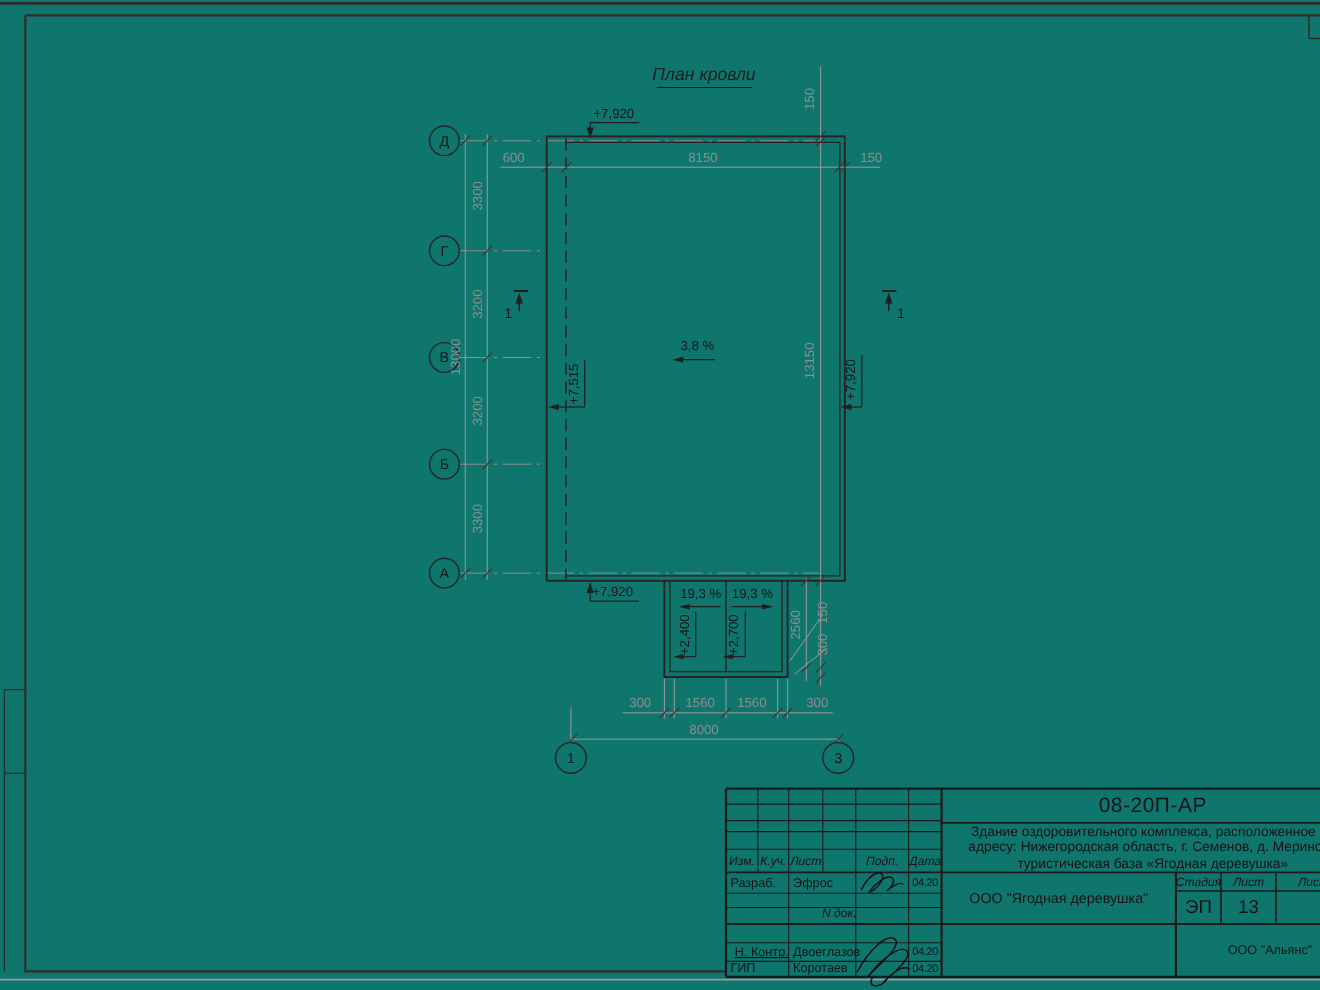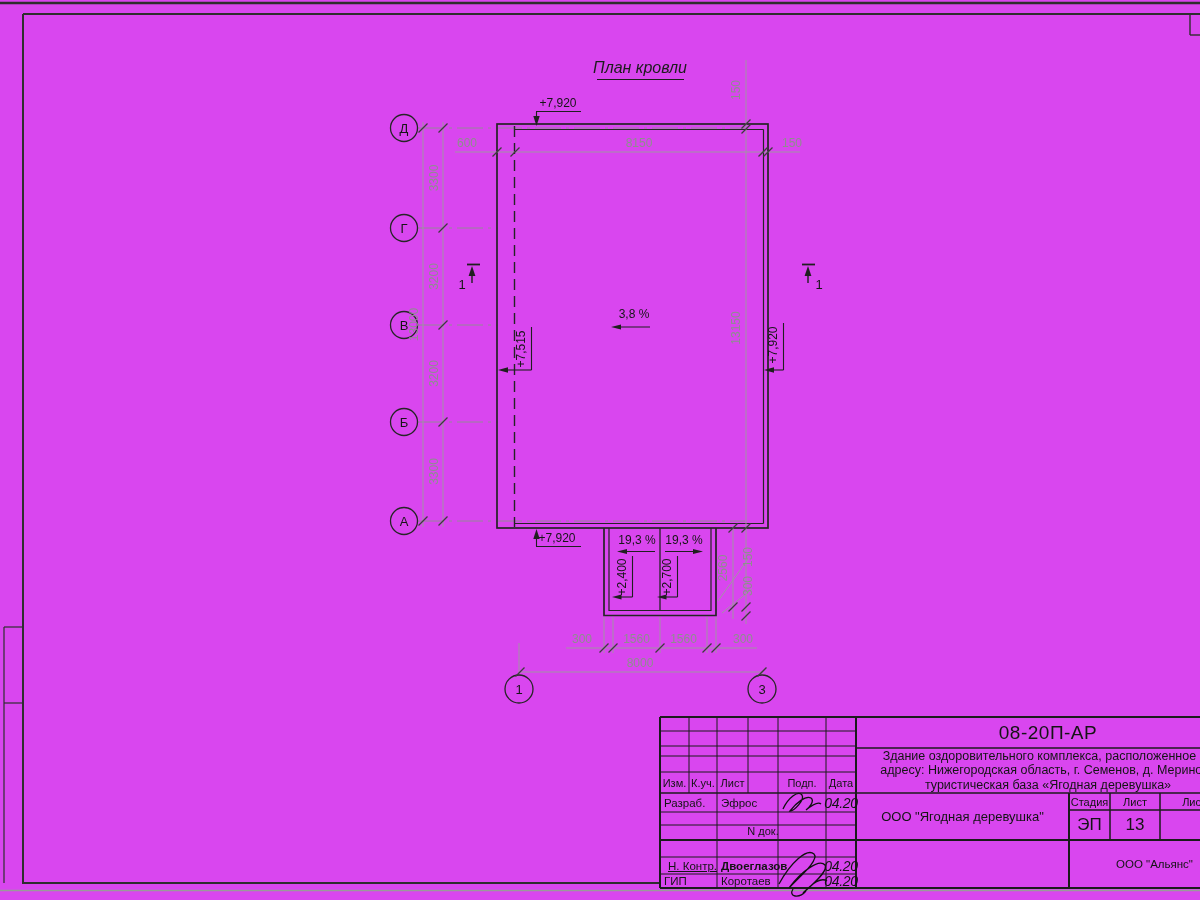--- a/index.html
+++ b/index.html
@@ -1,31 +1,31 @@
 <!DOCTYPE html>
 <html><head>
 <meta charset="utf-8">
 <style>
   html,body{margin:0;padding:0;background:#fff;}
-  .sheet{position:relative;width:1200px;height:900px;background:#d946ef;overflow:hidden;
+  .sheet{position:relative;width:1200px;height:900px;background:#0f766e;overflow:hidden;
          font-family:"Liberation Sans",sans-serif;}
   svg{position:absolute;left:0;top:0;}
   svg text{font-family:"Liberation Sans",sans-serif;}
   .dimtxt{fill:#8e8e8e;font-size:12px;}
   .marktxt{fill:#161616;font-size:12px;}
   .axistxt{fill:#161616;font-size:13px;}
   .titletxt{fill:#1c1c1c;font-size:16px;font-style:italic;}
   .tb-text{position:absolute;display:flex;align-items:center;color:#141414;overflow:visible;white-space:nowrap;}
   .tb-center{justify-content:center;text-align:center;}
   .tb-left{justify-content:flex-start;padding-left:4px;box-sizing:border-box;}
   .tb-code{font-size:19px;letter-spacing:.5px;}
   .tb-desc{font-size:12.5px;line-height:14.5px;flex-direction:column;justify-content:center;}
-  .tb-head{font-size:11px;}
+  .tb-head{font-size:11px;font-style:italic;}
   .tb-cell{font-size:11.5px;}
-  .tb-date{font-size:14px;letter-spacing:-.3px;justify-content:center;font-style:italic;}
+  .tb-date{font-size:10px;letter-spacing:-.3px;justify-content:center;}
   .tb-big{font-size:17px;}
   .tb-org{font-size:13px;}
   .tb-co{font-size:11.5px;}
 </style>
 </head>
 <body>
 
 <div class="sheet">
 
 <svg width="1200" height="900" viewBox="0 0 1200 900">
@@ -278,21 +278,21 @@
 <div class="tb-text tb-center tb-head" style="left:717px;top:772px;width:31px;height:21px;">Лист</div>
 <div class="tb-text tb-center tb-head" style="left:748px;top:772px;width:30px;height:21px;margin-top:48px;">N док.</div>
 <div class="tb-text tb-center tb-head" style="left:778px;top:772px;width:48px;height:21px;">Подп.</div>
 <div class="tb-text tb-center tb-head" style="left:826px;top:772px;width:30px;height:21px;">Дата</div>
 
 <div class="tb-text tb-left tb-cell" style="left:660px;top:793px;width:57px;height:19px;">Разраб.</div>
 <div class="tb-text tb-left tb-cell" style="left:717px;top:793px;width:61px;height:19px;">Эфрос</div>
 <div class="tb-text tb-date" style="left:826px;top:793px;width:30px;height:19px;">04.20</div>
 
 <div class="tb-text tb-left tb-cell" style="left:664px;top:857px;width:51px;height:17px;text-decoration:underline;">Н. Контр.</div>
-<div class="tb-text tb-left tb-cell" style="left:717px;top:857px;width:61px;height:17px;font-weight:bold;">Двоеглазов</div>
+<div class="tb-text tb-left tb-cell" style="left:717px;top:857px;width:61px;height:17px;">Двоеглазов</div>
 <div class="tb-text tb-date" style="left:826px;top:857px;width:30px;height:17px;">04.20</div>
 
 <div class="tb-text tb-left tb-cell" style="left:660px;top:874px;width:40px;height:14px;">ГИП</div>
 <div class="tb-text tb-left tb-cell" style="left:717px;top:874px;width:61px;height:14px;">Коротаев</div>
 <div class="tb-text tb-date" style="left:826px;top:874px;width:30px;height:14px;">04.20</div>
 
 <div class="tb-text tb-center tb-org" style="left:856px;top:793px;width:213px;height:47px;">ООО "Ягодная деревушка"</div>
 <div class="tb-text tb-center tb-head" style="left:1069px;top:793px;width:41px;height:17px;">Стадия</div>
 <div class="tb-text tb-center tb-head" style="left:1110px;top:793px;width:50px;height:17px;">Лист</div>
 <div class="tb-text tb-center tb-head" style="left:1160px;top:793px;width:80px;height:17px;">Листов</div>

